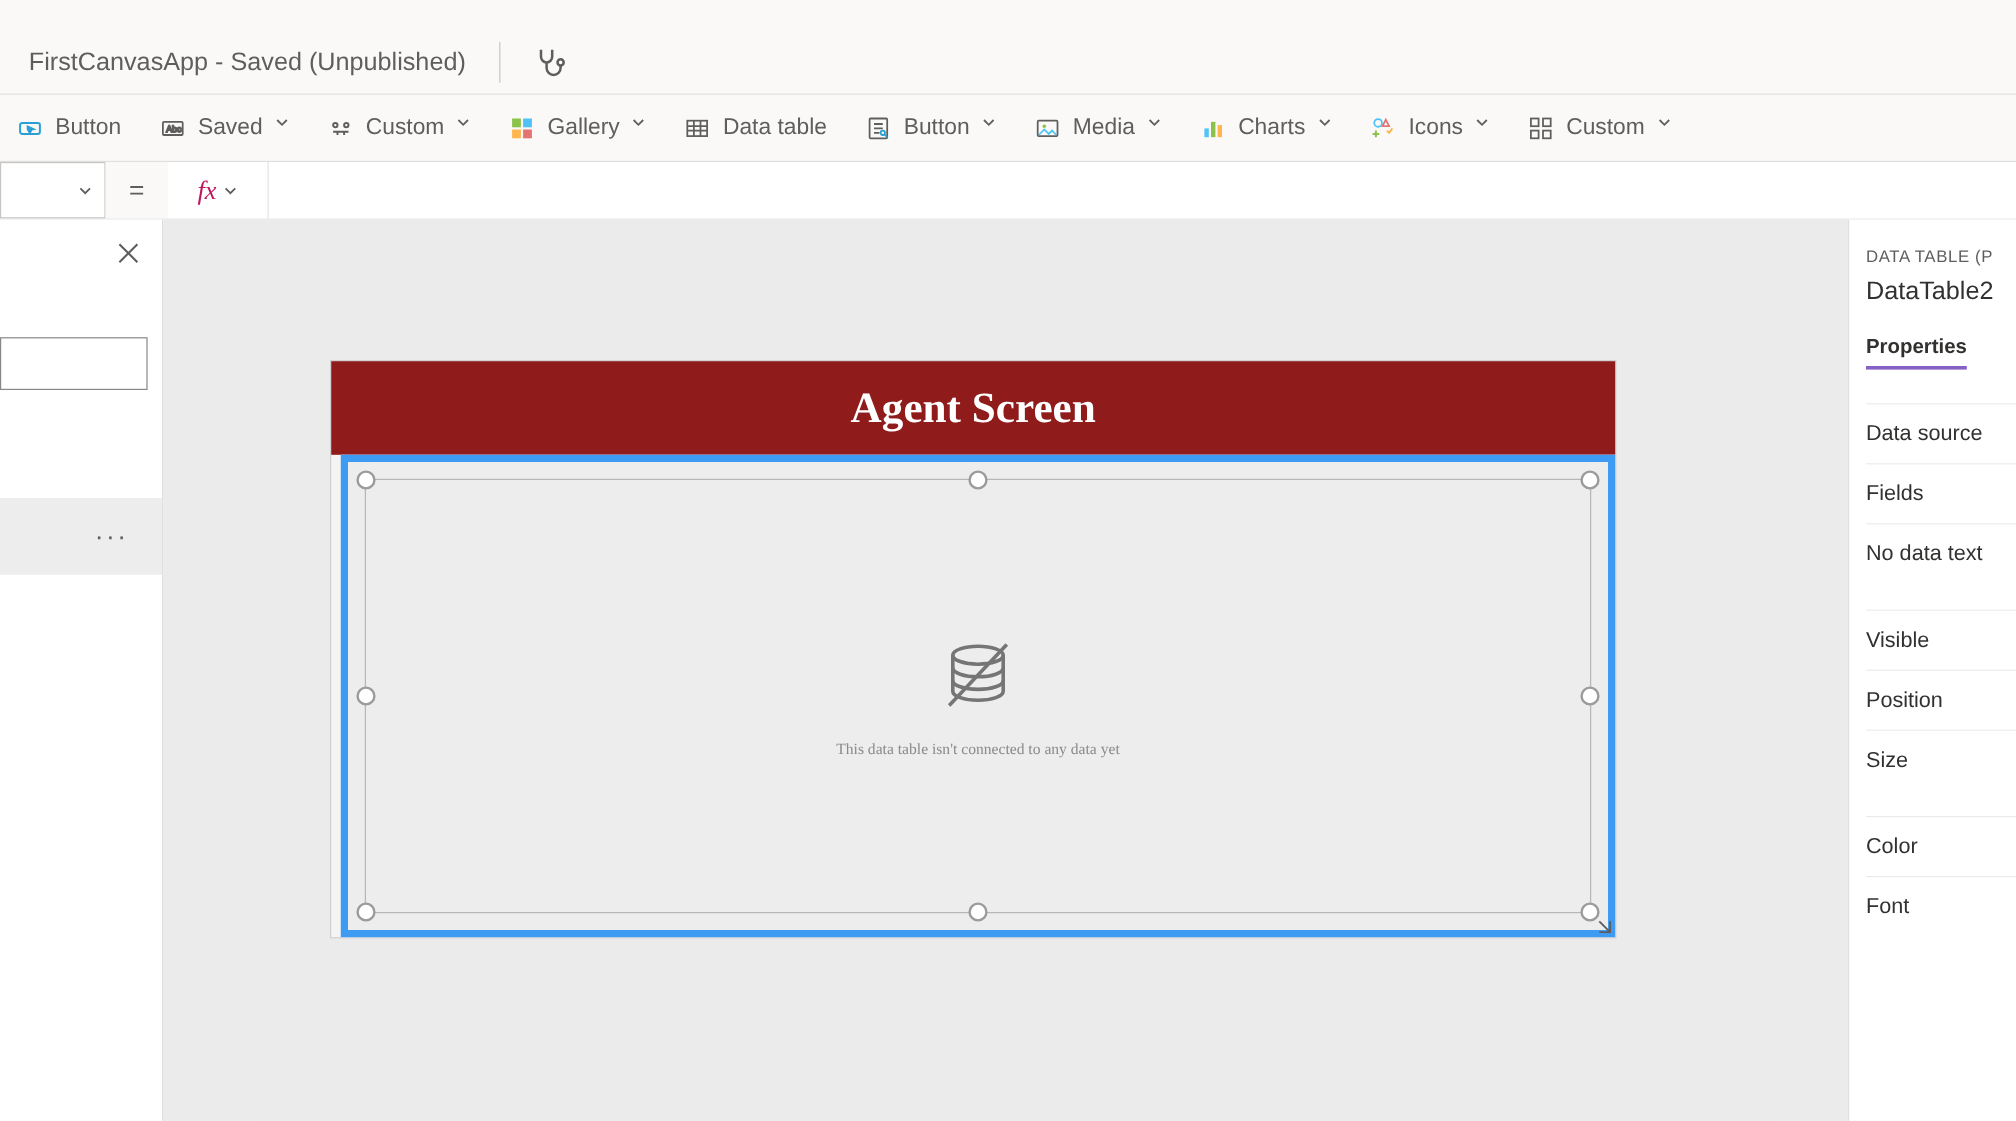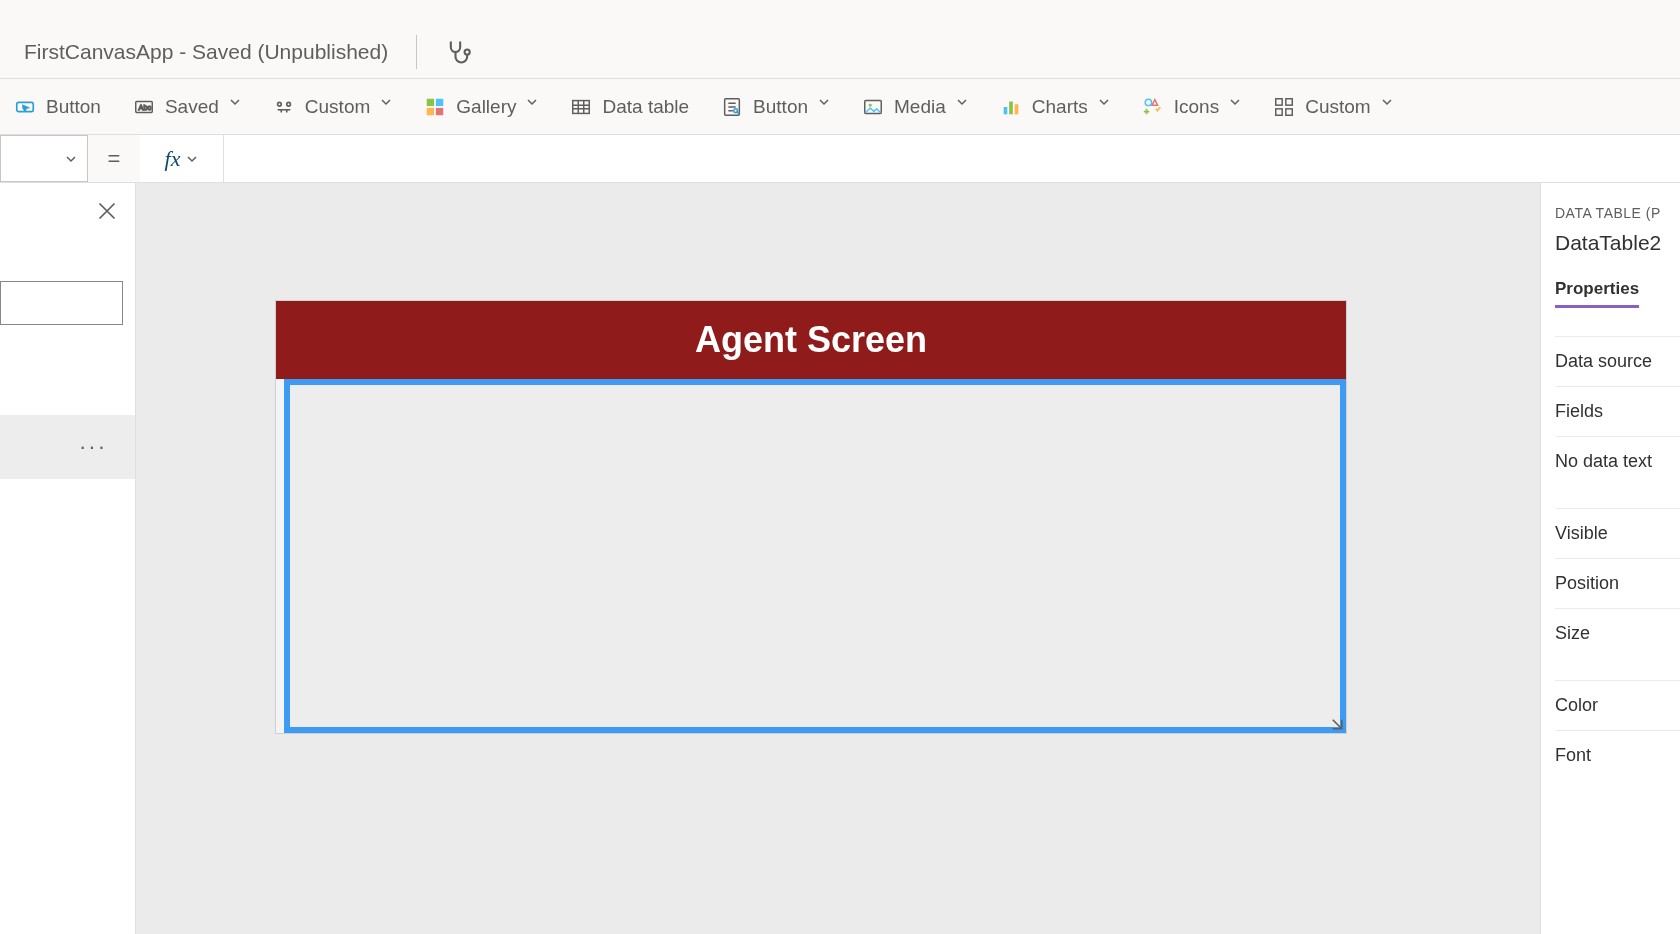--- a/index.html
+++ b/index.html
@@ -94,21 +94,21 @@
   }
   .fx-box {
     width: 84px;
     display: flex;
     align-items: center;
     justify-content: center;
     gap: 6px;
     border-right: 1px solid #e1dfdd;
     font-style: italic;
     font-size: 22px;
-    color: #0c4a6e;
+    color: #be185d;
     font-family: "Times New Roman", serif;
     background: #fff;
   }
   .formula-input {
     flex: 1;
     border: none;
     outline: none;
     font: inherit;
     font-size: 18px;
     padding: 0 14px;
@@ -162,23 +162,24 @@
     flex: 1;
     position: relative;
     background: #ebebeb;
     overflow: hidden;
   }
   .screen {
     position: absolute;
     left: 140px;
     top: 118px;
     width: 1070px;
-    height: 432px;
+    height: 480px;
     background: #f4f4f4;
     box-shadow: 0 0 0 1px #d0d0d0;
+    font-family: Liberation Serif, serif;
   }
   .screen-header {
     height: 78px;
     background: #8f1b1b;
     color: #fff;
     display: flex;
     align-items: center;
     justify-content: center;
     font-size: 36px;
     font-weight: 700;
@@ -412,20 +413,39 @@
       <span>···</span>
     </div>
   </div>
 
   <div class="canvas-area">
     <div class="screen">
       <div class="screen-header">
         <span>Agent Screen</span>
       </div>
       <div class="data-table-sel">
+        <div class="data-table-inner">
+          <svg class="db-icon" viewBox="0 0 48 48" fill="none" stroke="currentColor" stroke-width="2">
+            <ellipse cx="24" cy="12" rx="14" ry="5"></ellipse>
+            <path d="M10 12v20c0 2.8 6.3 5 14 5s14-2.2 14-5V12"></path>
+            <path d="M10 19c0 2.8 6.3 5 14 5s14-2.2 14-5"></path>
+            <path d="M10 26c0 2.8 6.3 5 14 5s14-2.2 14-5"></path>
+            <path d="M8 40L40 6"></path>
+          </svg>
+          <div class="no-data-text">This data table isn't connected to any data yet</div>
+
+          <div class="selection-handle" style="left:-8px;top:-8px"></div>
+          <div class="selection-handle" style="left:calc(50% - 8px);top:-8px"></div>
+          <div class="selection-handle" style="right:-8px;top:-8px"></div>
+          <div class="selection-handle" style="left:-8px;top:calc(50% - 8px)"></div>
+          <div class="selection-handle" style="right:-8px;top:calc(50% - 8px)"></div>
+          <div class="selection-handle" style="left:-8px;bottom:-8px"></div>
+          <div class="selection-handle" style="left:calc(50% - 8px);bottom:-8px"></div>
+          <div class="selection-handle" style="right:-8px;bottom:-8px"></div>
+        </div>
         <svg class="resize-corner" viewBox="0 0 16 16" fill="none" stroke="#605e5c" stroke-width="1.4">
             <path d="M14 6v8H6M14 14L6 6"></path>
           </svg>
       </div>
     </div>
   </div>
 
   <div class="right-panel">
     <div class="panel-type">DATA TABLE (P</div>
     <div class="control-name">DataTable2</div>

